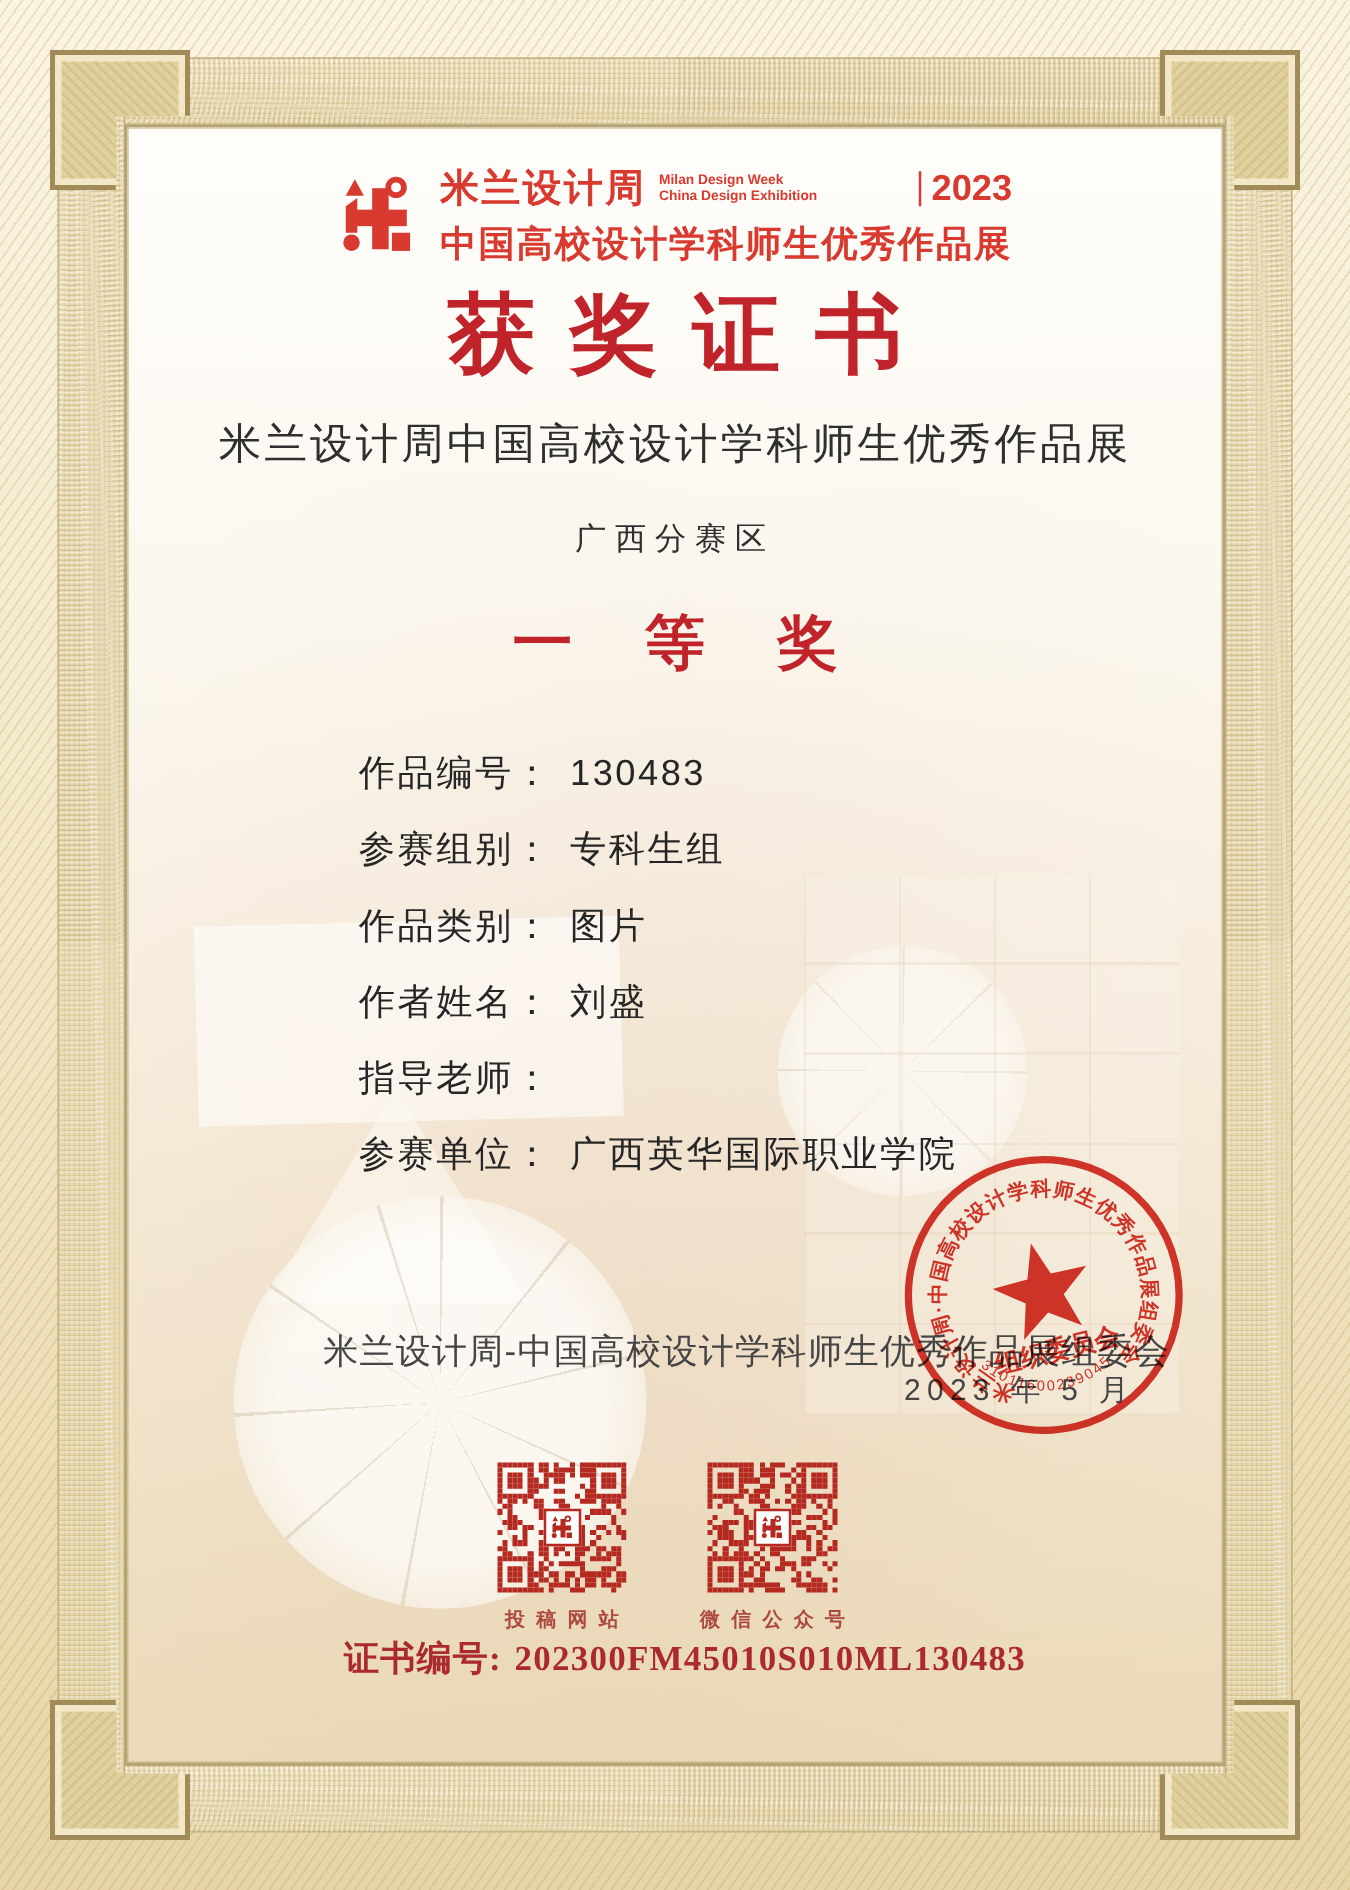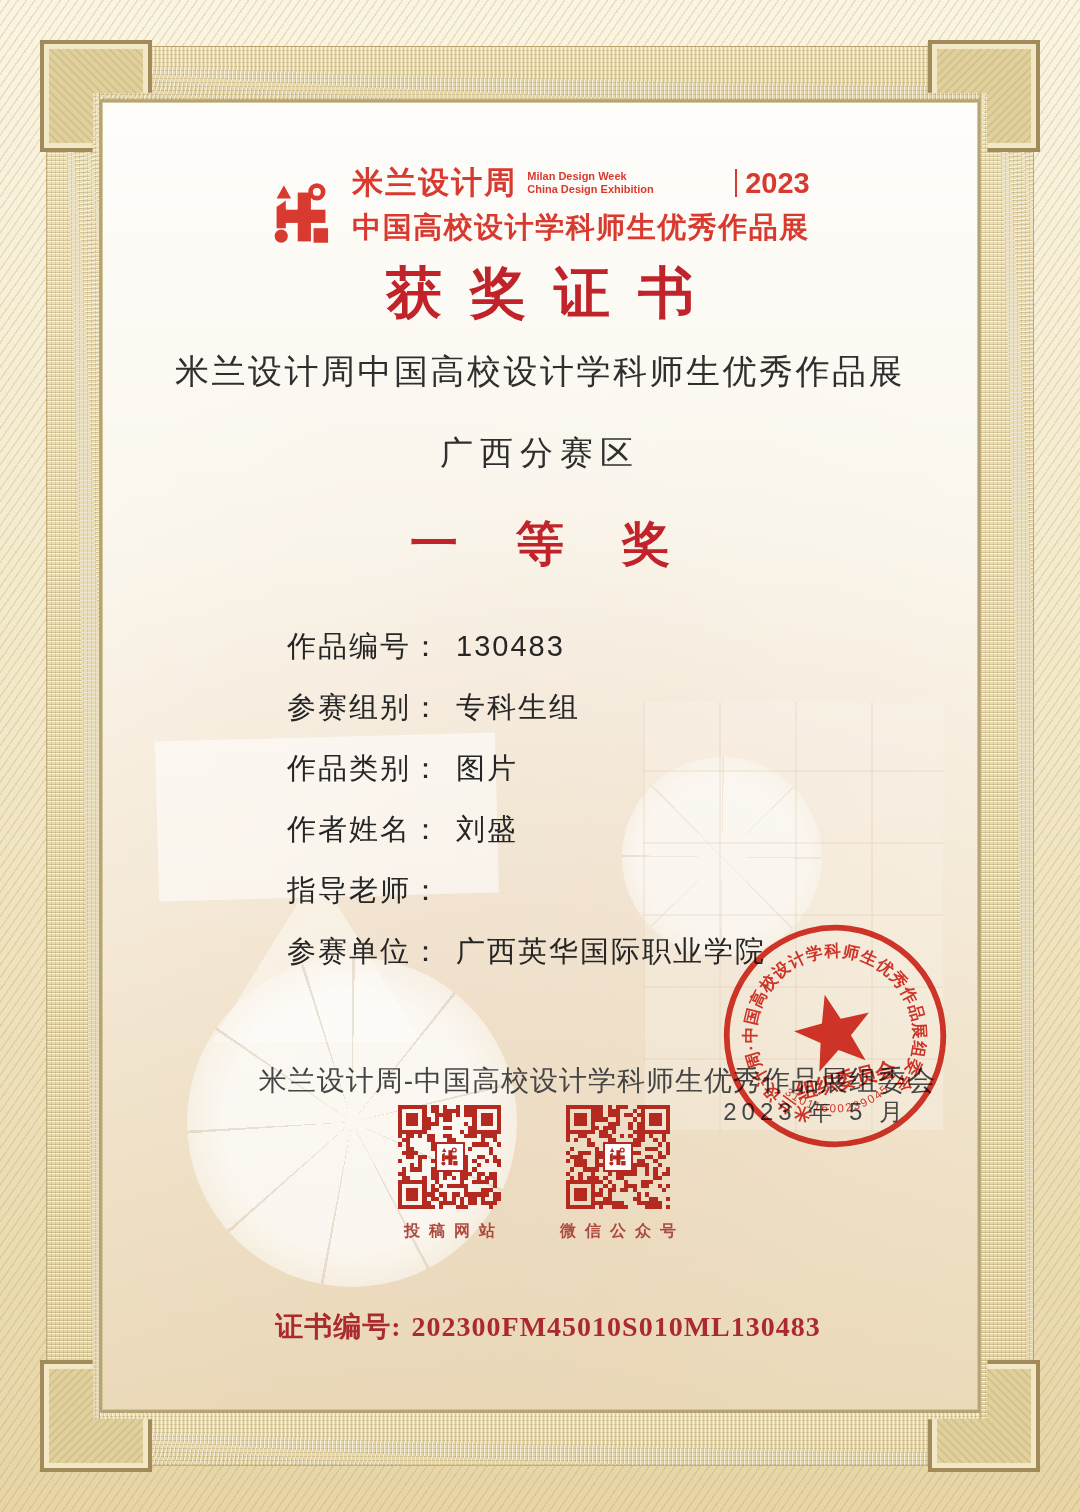--- a/index.html
+++ b/index.html
@@ -66,58 +66,58 @@
   .wm-circle2{ left:520px; top:655px; width:200px; height:200px; border-radius:50%;
               background:
                 repeating-conic-gradient(rgba(198,178,148,.3) 0 1.2deg, transparent 1.2deg 45deg),
                 radial-gradient(circle, rgba(255,255,255,.7) 55%, rgba(238,224,200,.5) 100%); }
   .wm-patch { right:35px; top:600px; width:300px; height:430px;
               background:
                 repeating-linear-gradient(0deg, rgba(222,200,172,.25) 0 2px, transparent 2px 72px),
                 repeating-linear-gradient(90deg, rgba(222,200,172,.25) 0 2px, transparent 2px 76px),
                 rgba(250,244,234,.35); }
   
-  .header-row { display:flex; justify-content:center; align-items:flex-end; gap:16px; margin-top:60px; position:relative; z-index:2; }
+  .header-row { display:flex; justify-content:center; align-items:center; gap:16px; margin-top:28px; position:relative; z-index:2; }
   .logo-svg { width:66px; height:66px; color:#d93a30; flex:0 0 auto; }
   .brand-block { display:flex; flex-direction:column; }
   .brand-top { display:flex; align-items:center; }
   .brand-cn { font-size:31px; font-weight:bold; color:#d93a30; letter-spacing:2px; }
   .brand-en { margin-left:10px; font-size:11px; line-height:1.2; color:#d93a30; font-weight:bold; }
   .brand-spacer { flex:1; min-width:46px; }
   .brand-divider { width:2px; height:28px; background:#d93a30; margin-right:8px; }
   .brand-year { font-size:29px; font-weight:bold; color:#d93a30; }
   .exhibition { font-size:29px; font-weight:bold; color:#d93a30; letter-spacing:1.5px; margin-top:4px; }
   
   .cert-title {
     margin-top:14px; text-align:center; position:relative; z-index:2;
     font-family:"Liberation Serif","DejaVu Serif",serif;
-    font-size:56px; font-weight:900; color:#c0242a;
+    font-size:70px; font-weight:900; color:#c0242a;
     letter-spacing:28px; padding-left:28px; line-height:1.12;
   }
   .subtitle { margin-top:24px; text-align:center; font-size:34px; color:#2f2f2f; letter-spacing:2.5px; position:relative; z-index:2; }
-  .division { margin-top:36px; text-align:center; font-size:33px; color:#2f2f2f; letter-spacing:7px; position:relative; z-index:2; }
+  .division { margin-top:36px; text-align:center; font-size:25px; color:#2f2f2f; letter-spacing:7px; position:relative; z-index:2; }
   .award {
     margin-top:40px; text-align:center; position:relative; z-index:2;
     font-family:"Liberation Serif","DejaVu Serif",serif;
     font-size:48px; font-weight:900; color:#c0242a;
     letter-spacing:58px; padding-left:58px; line-height:1.15;
   }
   
   .fields { margin-top:56px; margin-left:185px; position:relative; z-index:2; }
   .field-row { display:flex; align-items:baseline; font-size:29px; color:#262626; margin-bottom:21px; }
   .f-label { letter-spacing:2px; font-weight:500; }
   .f-value { margin-left:14px; letter-spacing:2px; }
   
   .committee { position:absolute; right:42px; top:960px; font-size:28px; color:#454545; letter-spacing:1px; z-index:2; }
   .issue-date { position:absolute; right:70px; top:994px; font-size:24px; color:#454545; letter-spacing:5px; z-index:2; }
   
   .seal { position:absolute; left:617px; top:818px; width:232px; height:232px;
           transform:rotate(-14deg); mix-blend-mode:multiply; opacity:.93; z-index:3; }
   
-  .qr-row { position:absolute; left:0; right:0; top:1003px; display:flex; justify-content:center; gap:47px; z-index:2; }
+  .qr-row { position:absolute; left:0; right:0; top:1068px; display:flex; justify-content:center; gap:47px; z-index:2; }
   .qr-box { display:flex; flex-direction:column; align-items:center; }
   .qr-grid { position:relative; width:104px; height:104px; display:grid;
              grid-template-columns:repeat(25,1fr); grid-template-rows:repeat(25,1fr); }
   .qr-grid .m { background:#b42a20; }
   .qr-center { position:absolute; left:50%; top:50%; width:30px; height:30px; transform:translate(-50%,-50%);
                background:#fff; border:2px solid #b42a20; display:flex; align-items:center; justify-content:center; }
   .qr-center svg { width:20px; height:20px; color:#b42a20; }
   .qr-label { margin-top:12px; font-size:16px; font-weight:bold; color:#ad4a40; letter-spacing:9px; padding-left:9px; }
   
   .cert-line { position:absolute; left:16px; right:0; top:1206px; text-align:center; z-index:2;

